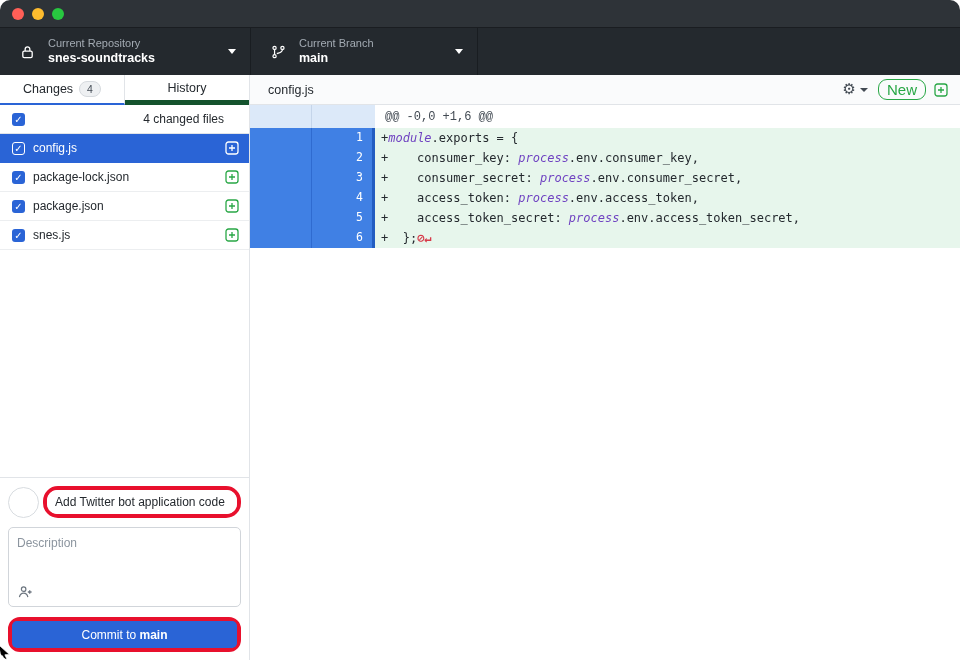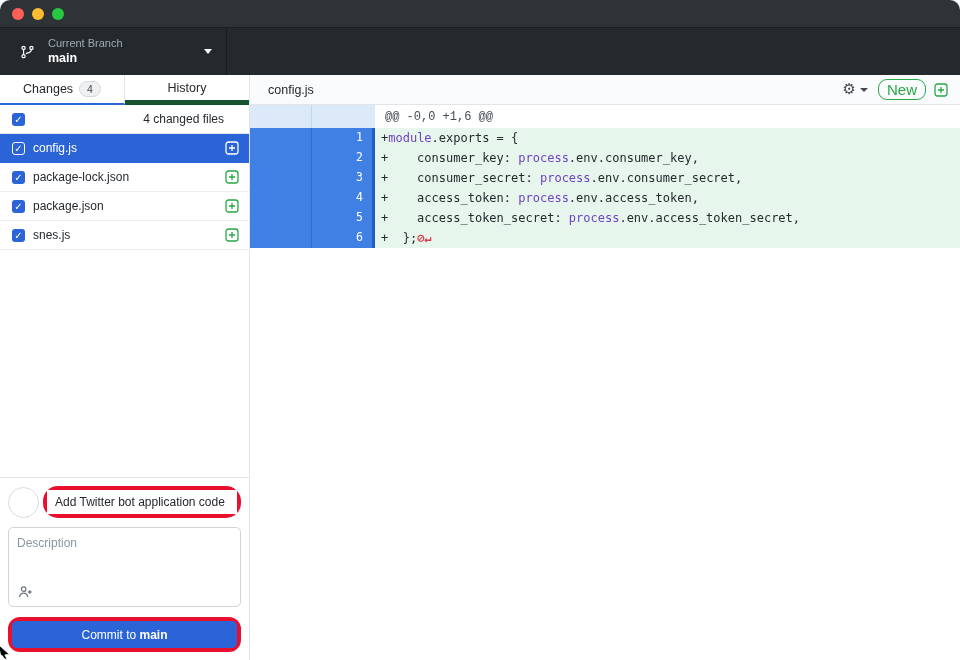--- a/index.html
+++ b/index.html
@@ -47,21 +47,21 @@
   .file-row.selected .plus-btn { color:#fff; }
   .file-row.selected .checkbox { background:transparent; border:1px solid #fff; line-height:11px; }
   .sidebar-spacer { flex:1; }
 
   
   .commit-area { border-top:1px solid #e1e4e8; padding:8px; }
   .summary-row { display:flex; align-items:center; }
   .avatar { width:31px; height:31px; border-radius:50%; border:1px solid #d8dce0; background:#fff; flex:0 0 auto; }
   .ring { border:4px solid var(--annotation_red); border-radius:15px; }
   .summary-ring { flex:1; margin-left:4px; }
-  .summary-input { height:24px; border:none; outline:none; width:100%; border-radius:0; padding:0 8px; font-size:12px; color:#24292e; font-family:"Liberation Sans",sans-serif; }
+  .summary-input { height:24px; border:none; outline:none; width:100%; border-radius:10px; padding:0 8px; font-size:12px; color:#24292e; font-family:"Liberation Sans",sans-serif; }
   .description-box { margin-top:9px; height:80px; border:1px solid #d1d5da; border-radius:5px; position:relative; padding:8px; cursor:text; }
   .description-placeholder { font-size:12px; color:#8c959f; }
   .coauthor-btn { position:absolute; left:9px; bottom:7px; color:#6e7781; display:flex; cursor:pointer; }
   .commit-ring { margin-top:10px; border-radius:12px; }
   .commit-btn { width:100%; height:27px; background:var(--accent_blue); color:#fff; border:none; border-radius:5px; font-size:12px; font-family:"Liberation Sans",sans-serif; cursor:pointer; }
   .commit-btn b { font-weight:bold; }
 
   
   .diff-header { height:30px; background:#fafbfc; border-bottom:1px solid #e1e4e8; display:flex; align-items:center; padding:0 12px 0 18px; }
   .diff-file-name { font-size:12.5px; color:#24292e; flex:1; }
@@ -77,38 +77,51 @@
   .gutter { display:flex; flex:0 0 auto; }
   .gcell { width:61px; }
   .gcell.g2 { border-left:1px solid var(--gutter_divider); text-align:right; padding:2px 9px 0 0; color:#fff; font-size:11.5px; }
   .line-row .gutter { background:var(--gutter_blue); border-right:3px solid var(--gutter_edge); }
   .hunk-row { height:23px;font-family:Liberation Mono, monospace; }
   .hunk-row .gutter { background:var(--hunk_gutter_bg); border-right:3px solid var(--hunk_gutter_bg); }
   .hunk-row .gcell.g2 { border-left:1px solid var(--hunk_gutter_divider); }
   .hunk-text { flex:1; padding:5px 0 0 10px; color:#424a53; white-space:pre; }
   .line-row { height:20px; }
   .code-cell { flex:1; background:var(--addition_bg); padding:3px 0 0 6px; white-space:pre; }
-  .seg-keyword { color:var(--keyword_purple); }
+  .seg-keyword { color:var(--keyword_purple);font-style:italic; }
   .seg-plain { color:#24292e; }
   .no-newline { color:var(--no_newline_red); font-weight:bold; }
 
   .cursor-pointer { position:absolute; left:-3px; top:645px; pointer-events:none; }
 </style>
 </head>
 <body>
 
 <div class="window">
 
   <div class="titlebar">
     <div class="traffic t-red"></div>
     <div class="traffic t-yellow"></div>
     <div class="traffic t-green"></div>
   </div>
 
   <div class="toolbar">
+    <div class="tb-section tb-repo">
+      <span class="tb-icon">
+        <svg width="15" height="16" viewBox="0 0 16 16" fill="none" stroke="#fff" stroke-width="1.4">
+          <rect x="3" y="7" width="10" height="7" rx="1.5"></rect>
+            <path d="M5.5 7V5a2.5 2.5 0 0 1 5 0v2"></path>
+        </svg>
+      </span>
+      <span class="tb-text">
+        <span class="tb-label">Current Repository</span>
+        <span class="tb-value">snes-soundtracks</span>
+      </span>
+      <span class="tb-chevron"></span>
+    </div>
     <div class="tb-section tb-branch">
       <span class="tb-icon">
         <svg width="15" height="16" viewBox="0 0 16 16" fill="none" stroke="#fff" stroke-width="1.3">
           <circle cx="3.8" cy="3.6" r="1.7"></circle>
             <circle cx="3.8" cy="12.4" r="1.7"></circle>
             <circle cx="12.2" cy="3.6" r="1.7"></circle>
           <path d="M3.8 5.3v5.4M12.2 5.3c0 3.2-3.5 3.4-6 4.4"></path>
         </svg>
       </span>
       <span class="tb-text">

